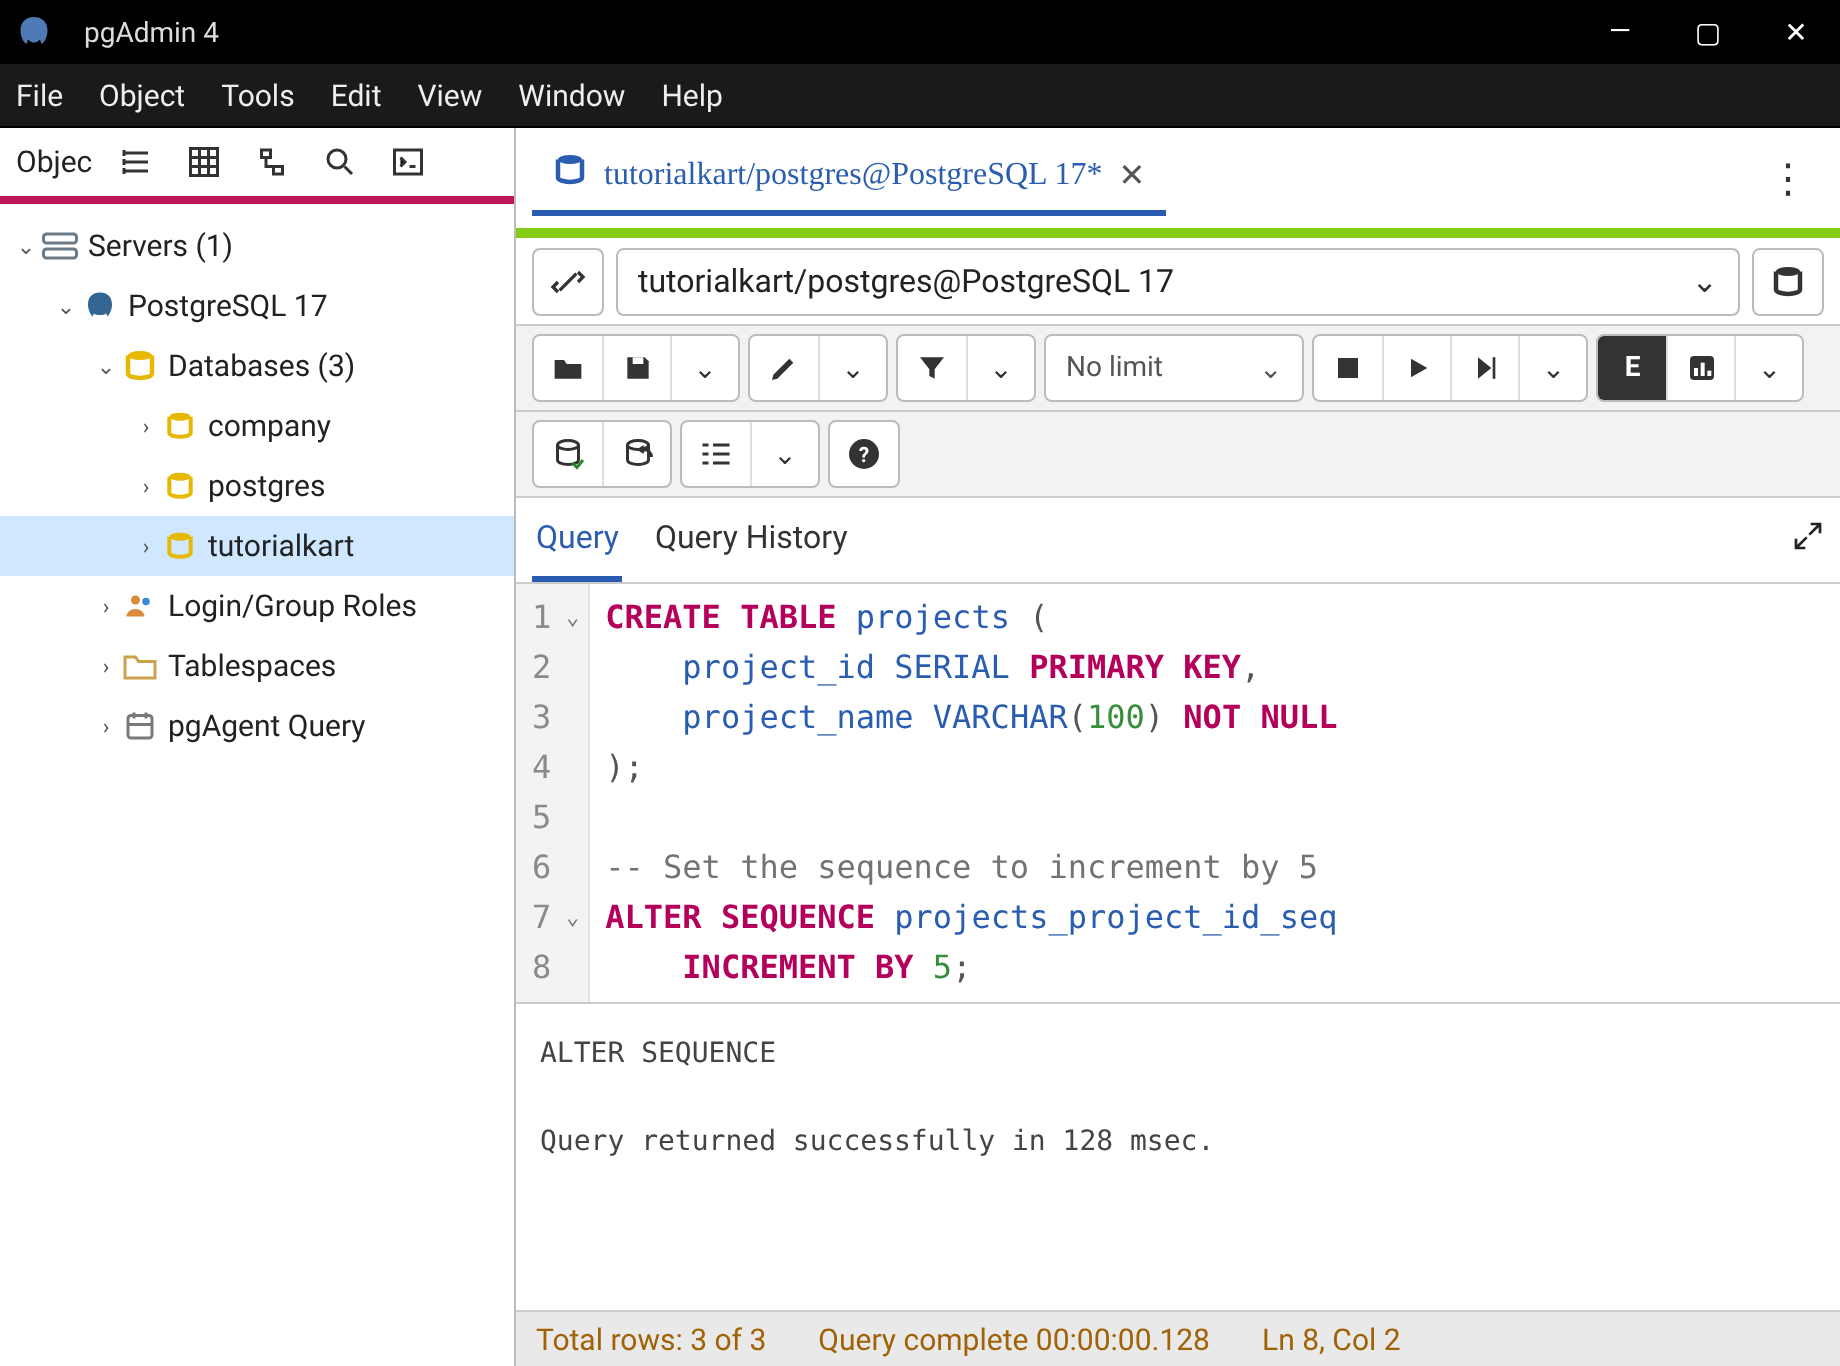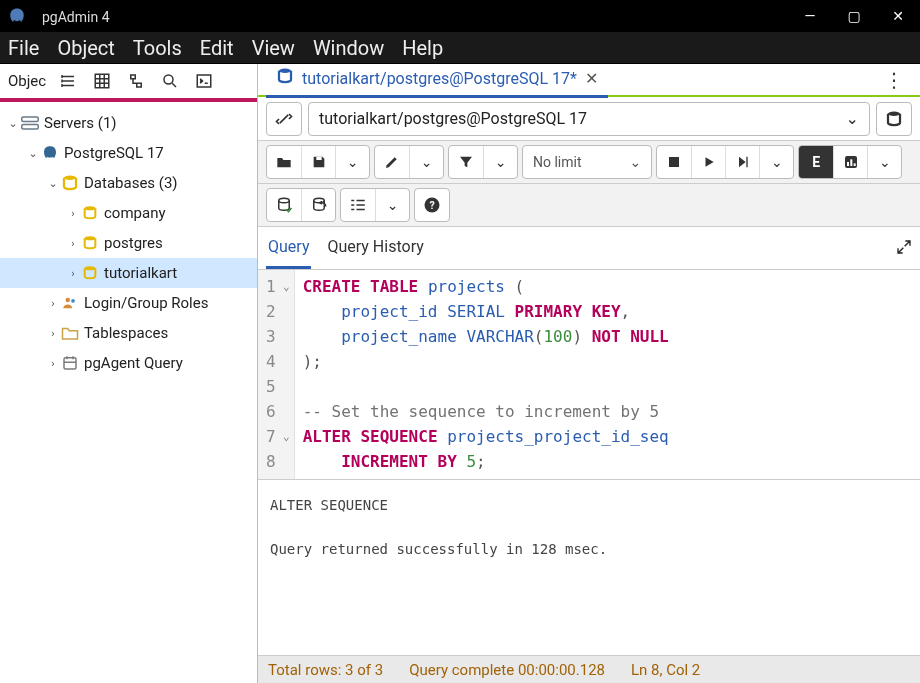--- a/index.html
+++ b/index.html
@@ -32,21 +32,21 @@
   .menubar {
     background: #1a1a1a;
     color: #eee;
     height: 32px;
     display: flex;
     align-items: center;
     padding: 0 8px;
     gap: 18px;
     border-bottom: 1px solid #000;
   }
-  .menubar span { font-size: 20px; }
+  .menubar span { font-size: 15px; }
   
   .main {
     flex: 1;
     display: flex;
     min-height: 0;
   }
   
   .sidebar {
     width: 258px;
     border-right: 1px solid #bbb;
@@ -89,25 +89,26 @@
   .tree .row.sel { background:#cfe8ff; }
   .tree svg { display:block; }
   
   .workarea {
     flex:1;
     display:flex;
     flex-direction:column;
     min-width:0;
   }
   .tabbar {
-    height:33px;
+    height:55px;
     display:flex; align-items:center;
-    border-bottom:2px solid #84cc16;
+    border-bottom:5px solid #84cc16;
     padding: 0 8px;
     justify-content:space-between;
+    font-family:Liberation Serif, serif;
   }
   .tab {
     display:flex; align-items:center; gap:8px;
     padding:6px 10px;
     border-bottom:3px solid #2a5db0;
     color:#2a5db0;
     font-size:16px;
   }
   .tab .close { color:#555; font-size:16px; }
   .kebab { font-size:20px; color:#333; padding:0 8px; }

